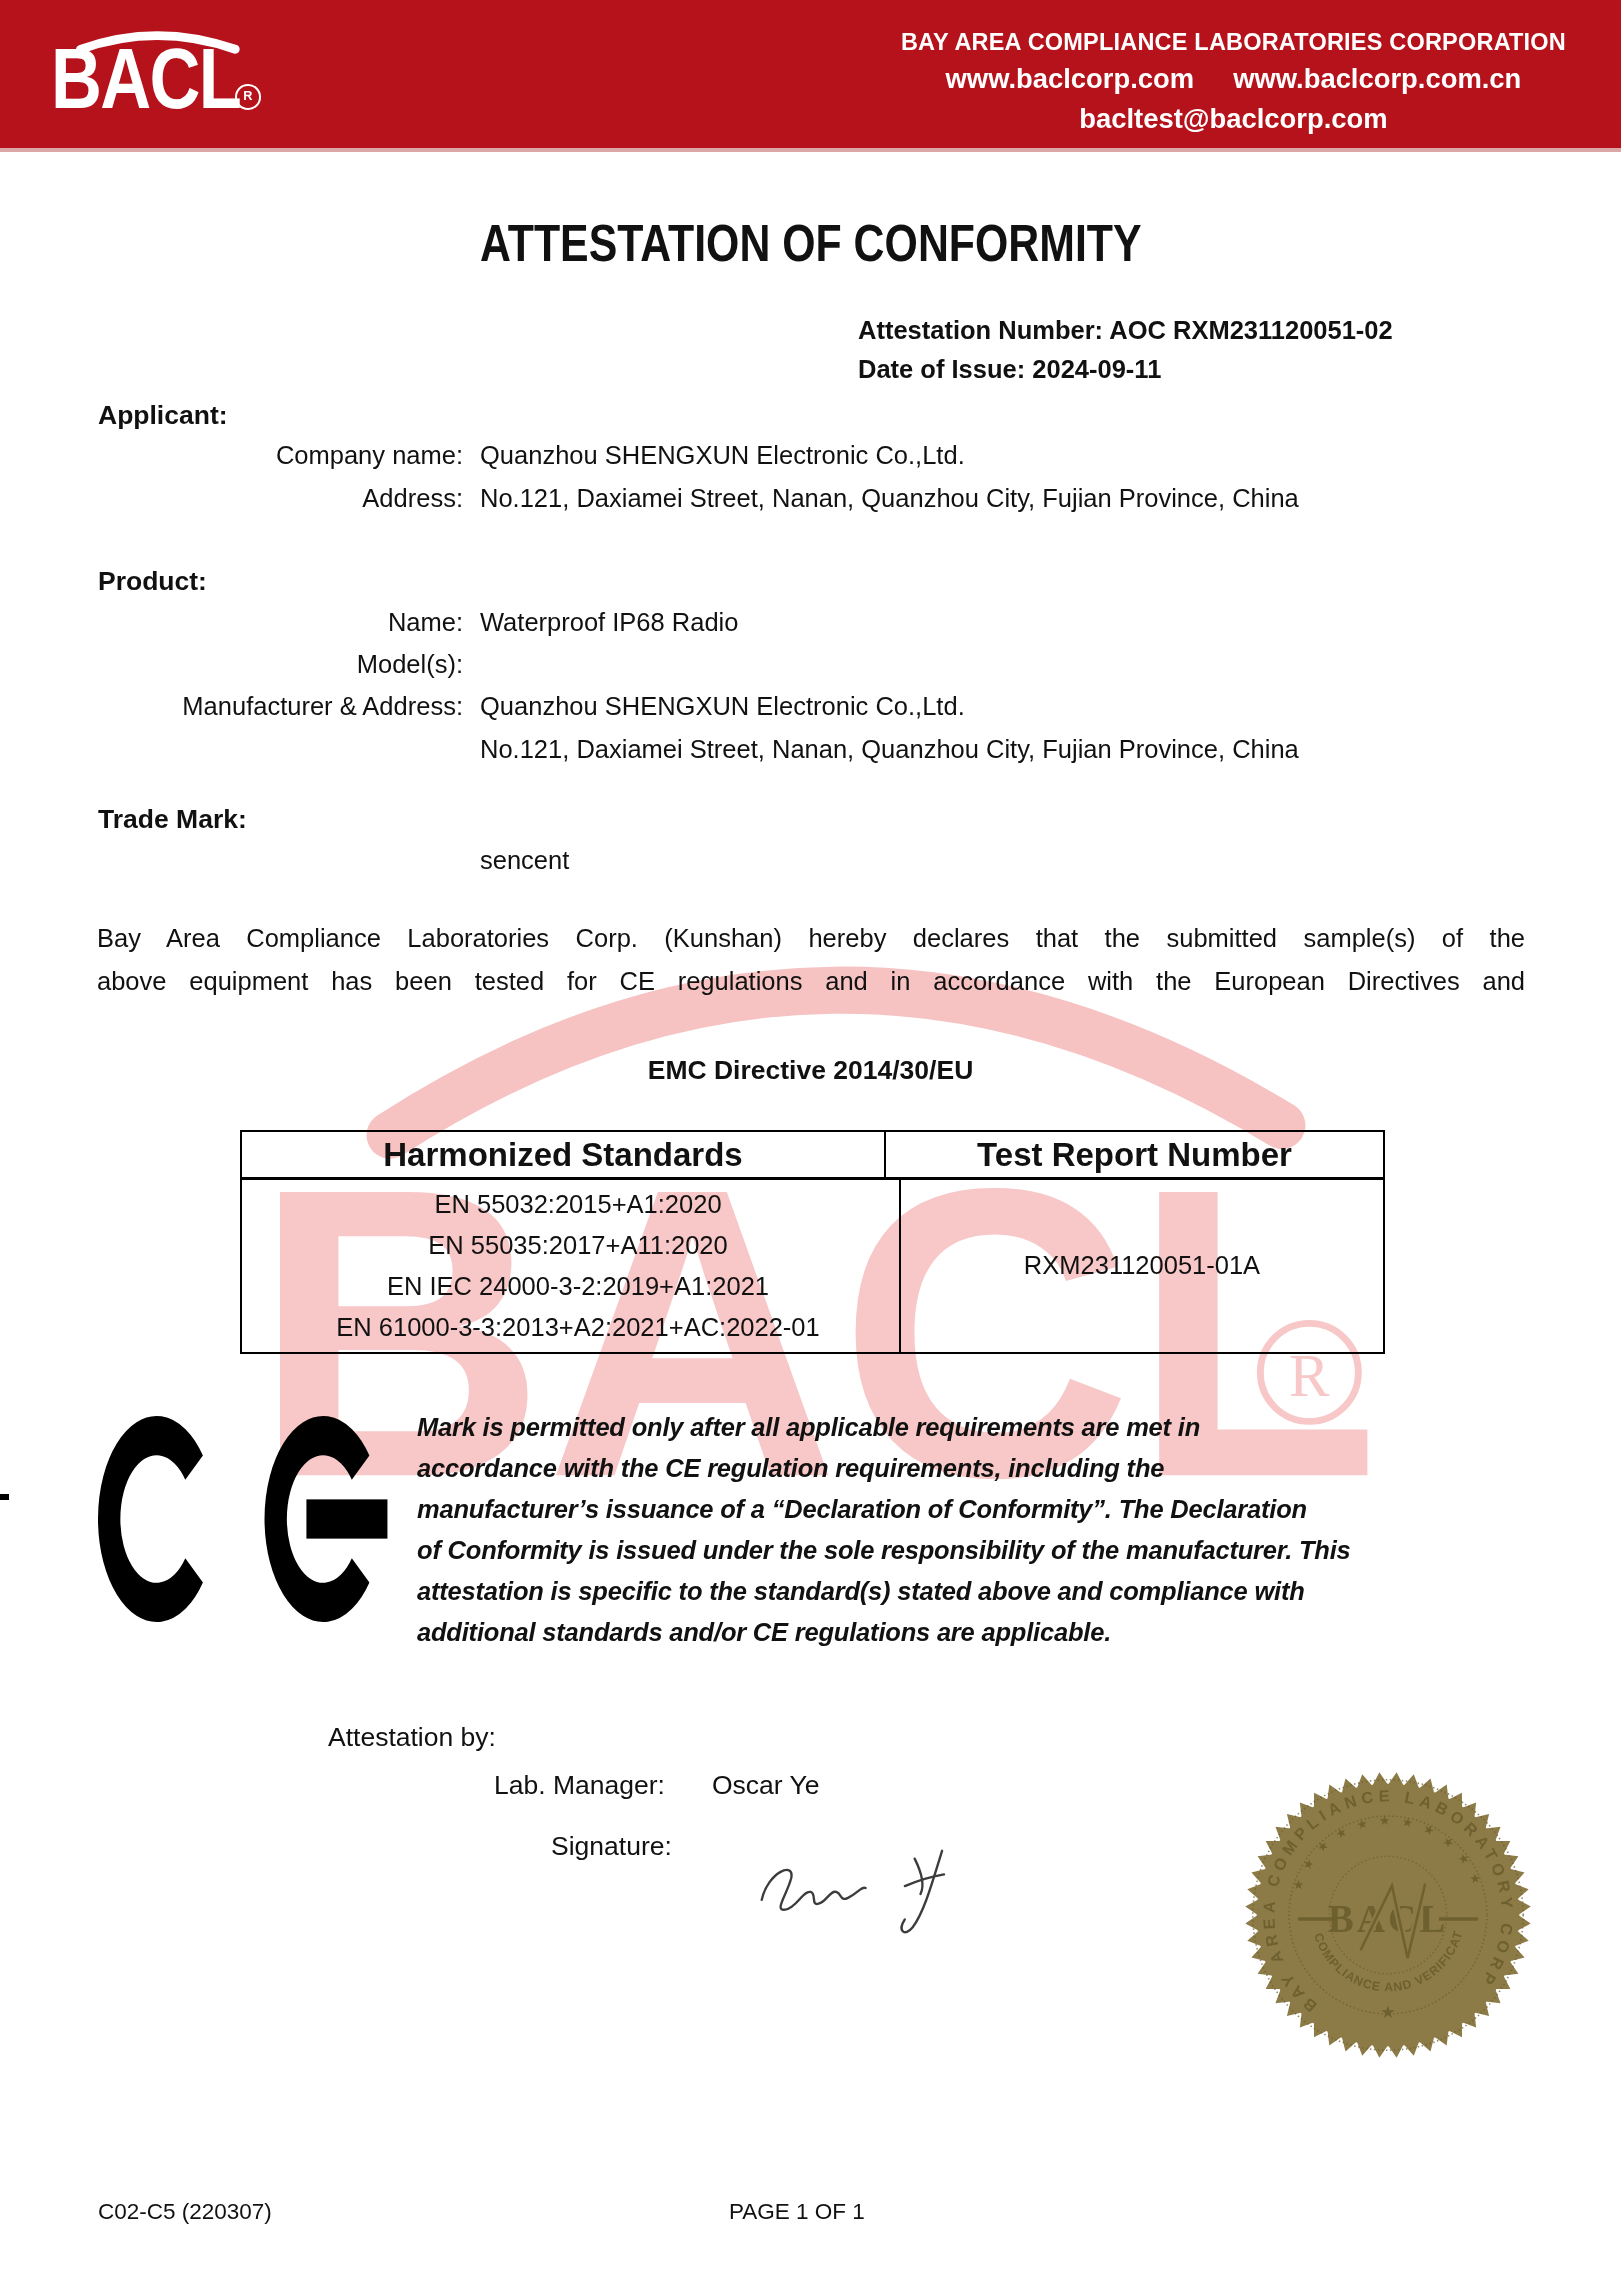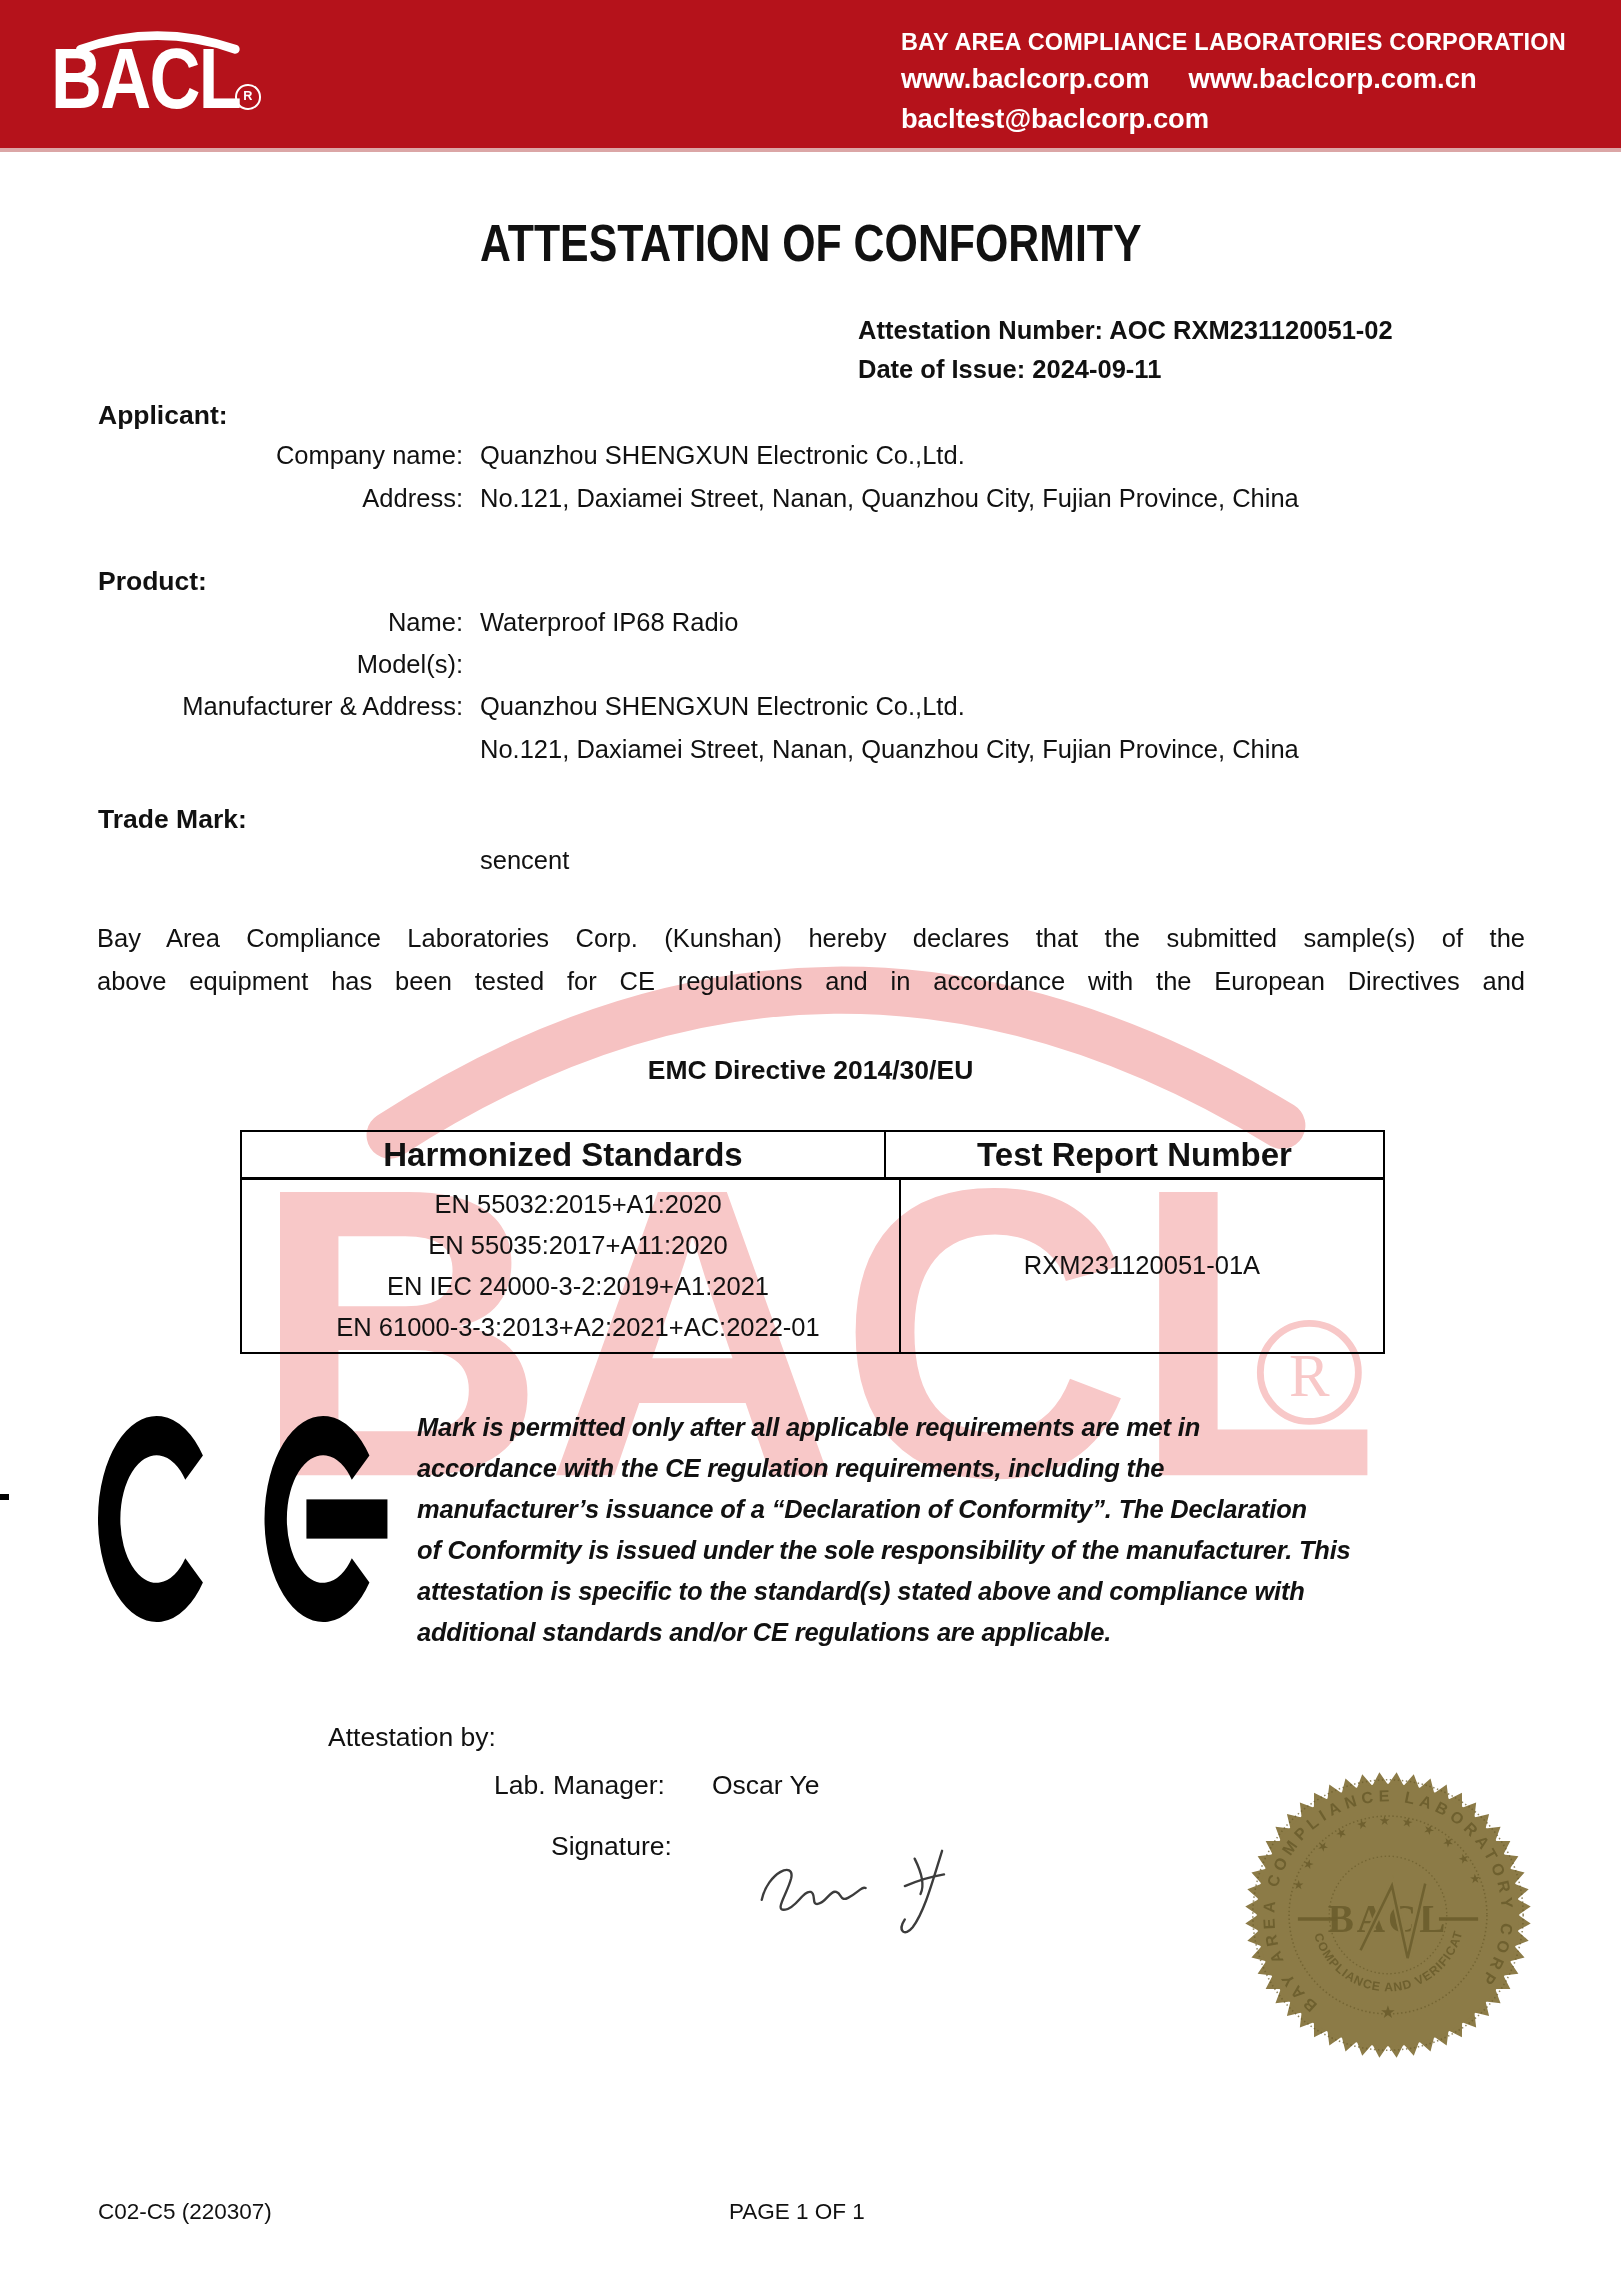--- a/index.html
+++ b/index.html
@@ -10,21 +10,21 @@
   .wm-text{font-family:"Liberation Sans",sans-serif;font-weight:bold;}
   .wm-reg-r{font-family:"Liberation Serif",serif;}
   
   .banner{position:absolute;left:0;top:0;width:1621px;height:152px;background:#b5121b;}
   .banner-stripe{position:absolute;left:0;top:148px;width:1621px;height:3.9px;background:#dba6a6;}
   .logo-text{position:absolute;left:51px;top:35px;font-size:86px;font-weight:bold;color:#fff;
              line-height:86px;letter-spacing:-2px;transform:scaleX(.82);transform-origin:left center;}
   .logo-arc{position:absolute;left:47px;top:13.7px;}
   .logo-reg{position:absolute;left:235px;top:84px;width:21.6px;height:21.6px;border:2px solid #fff;
             border-radius:50%;color:#fff;font-size:12.7px;line-height:21.6px;text-align:center;font-weight:bold;}
-  .head-right{position:absolute;right:55px;top:25.5px;text-align:left;color:#fff;font-weight:bold;}
+  .head-right{position:absolute;right:55px;top:25.5px;text-align:center;color:#fff;font-weight:bold;}
   .head-right .h1{font-size:23.5px;line-height:33px;letter-spacing:0.2px;}
   .head-right .h2{font-size:27.4px;line-height:40px;}
   .head-right .gap{display:inline-block;width:39px;}
   
   .title-wrap{position:absolute;left:0;top:214px;width:1621px;text-align:center;}
   .title{display:inline-block;font-size:51px;font-weight:bold;letter-spacing:0;
          transform:scaleX(.84);transform-origin:center;white-space:nowrap;}
   .meta{position:absolute;left:858px;font-size:25.5px;font-weight:bold;white-space:nowrap;}
   
   .sec{position:absolute;left:98px;font-weight:bold;font-size:26.5px;}

